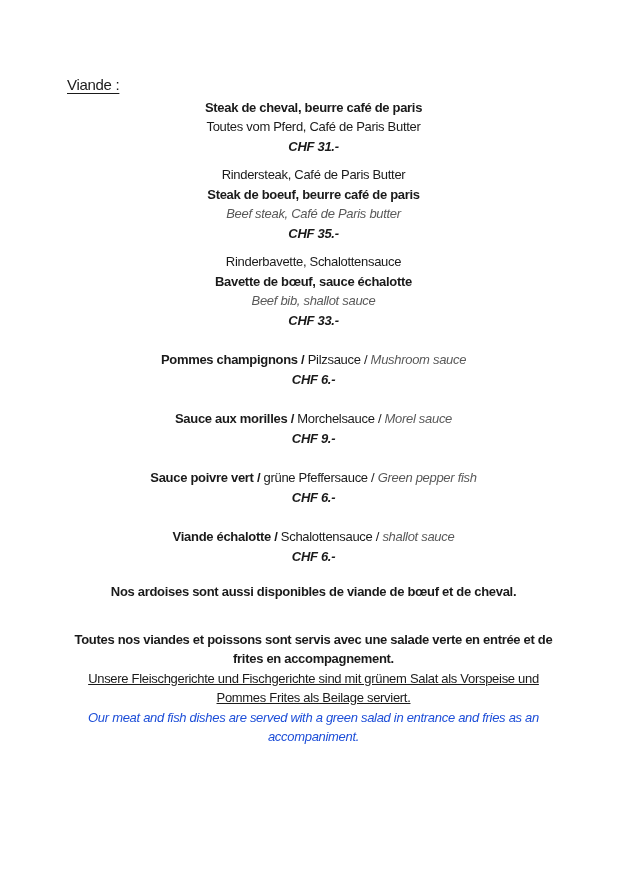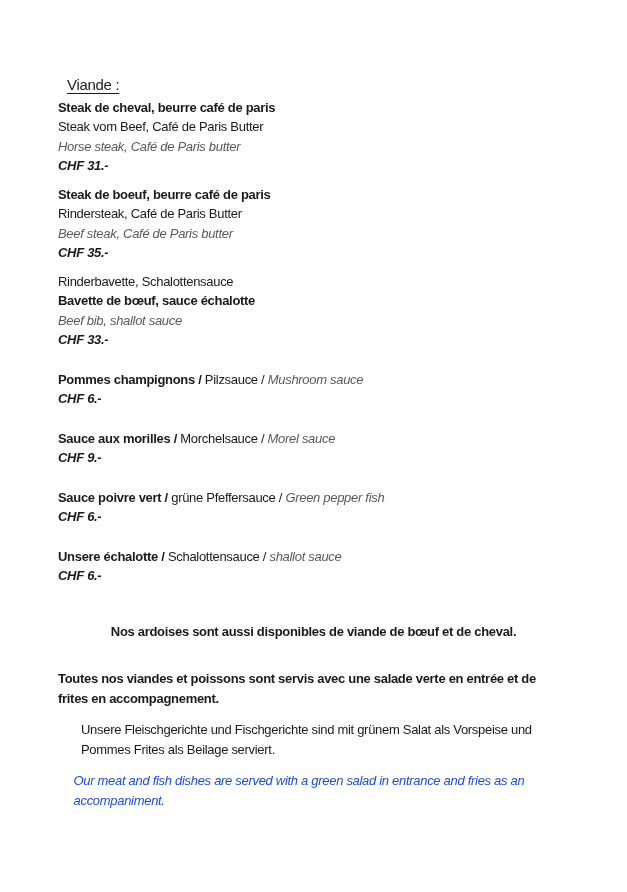--- a/index.html
+++ b/index.html
@@ -24,58 +24,59 @@
     height: 652px;
   }
   .heading {
     font-size: 15px;
     text-decoration: underline;
     text-underline-offset: 3px;
     margin: 0 0 3px 9px;
     color: #1a1a1a;
   }
   .line {
+    text-align: center;
     margin: 0;
   }
   .b  { font-weight: bold; }
   .i  { font-style: italic; }
   .g  { color: #595959; }
   .bi { font-weight: bold; font-style: italic; }
   .dish { margin-bottom: 9px; }
   .sauce { margin-top: 20px; }
   .note-ardoises {
-    margin-top: 36px;
+    margin-top: 16px;
     text-align: center;
     font-weight: bold;
   }
   .note-serving { margin-top: 28px; }
   .para {
-    margin: 12px auto;
+    text-align: center;
+    margin: 0 auto;
   }
   .para-fr { max-width: 511px; font-weight: bold; }
-  .para-de { max-width: 465px; }
+  .para-de { max-width: 465px; text-decoration: underline; }
   .para-en { max-width: 480px; font-style: italic; color: #1d4ed8; }
 </style>
 </head>
 <body>
 
 <div class="page">
 
   <div class="heading">Viande :</div>
 
   <div class="dish">
     <div class="line b">Steak de cheval, beurre café de paris</div>
-    <div class="line">Steak vom Beef, Café de Paris Butter</div>
-    <div class="line i g">Horse steak, Café de Paris butter</div>
+    <div class="line">Toutes vom Pferd, Café de Paris Butter</div>
     <div class="line bi">CHF 31.-</div>
   </div>
 
   <div class="dish">
+    <div class="line">Rindersteak, Café de Paris Butter</div>
     <div class="line b">Steak de boeuf, beurre café de paris</div>
-    <div class="line">Rindersteak, Café de Paris Butter</div>
     <div class="line i g">Beef steak, Café de Paris butter</div>
     <div class="line bi">CHF 35.-</div>
   </div>
 
   <div class="dish">
     <div class="line">Rinderbavette, Schalottensauce</div>
     <div class="line b">Bavette de bœuf, sauce échalotte</div>
     <div class="line i g">Beef bib, shallot sauce</div>
     <div class="line bi">CHF 33.-</div>
   </div>
@@ -89,21 +90,21 @@
     <div class="line"><span class="b">Sauce aux morilles / </span><span>Morchelsauce / </span><span class="i g">Morel sauce</span></div>
     <div class="line bi">CHF 9.-</div>
   </div>
 
   <div class="sauce">
     <div class="line"><span class="b">Sauce poivre vert / </span><span>grüne Pfeffersauce / </span><span class="i g">Green pepper fish</span></div>
     <div class="line bi">CHF 6.-</div>
   </div>
 
   <div class="sauce">
-    <div class="line"><span class="b">Unsere échalotte / </span><span>Schalottensauce / </span><span class="i g">shallot sauce</span></div>
+    <div class="line"><span class="b">Viande échalotte / </span><span>Schalottensauce / </span><span class="i g">shallot sauce</span></div>
     <div class="line bi">CHF 6.-</div>
   </div>
 
   <div class="note-ardoises">Nos ardoises sont aussi disponibles de viande de bœuf et de cheval.</div>
 
   <div class="note-serving">
     <div class="para para-fr">Toutes nos viandes et poissons sont servis avec une salade verte en entrée et de frites en accompagnement.</div>
     <div class="para para-de">Unsere Fleischgerichte und Fischgerichte sind mit grünem Salat als Vorspeise und Pommes Frites als Beilage serviert.</div>
     <div class="para para-en">Our meat and fish dishes are served with a green salad in entrance and fries as an accompaniment.</div>
   </div>

